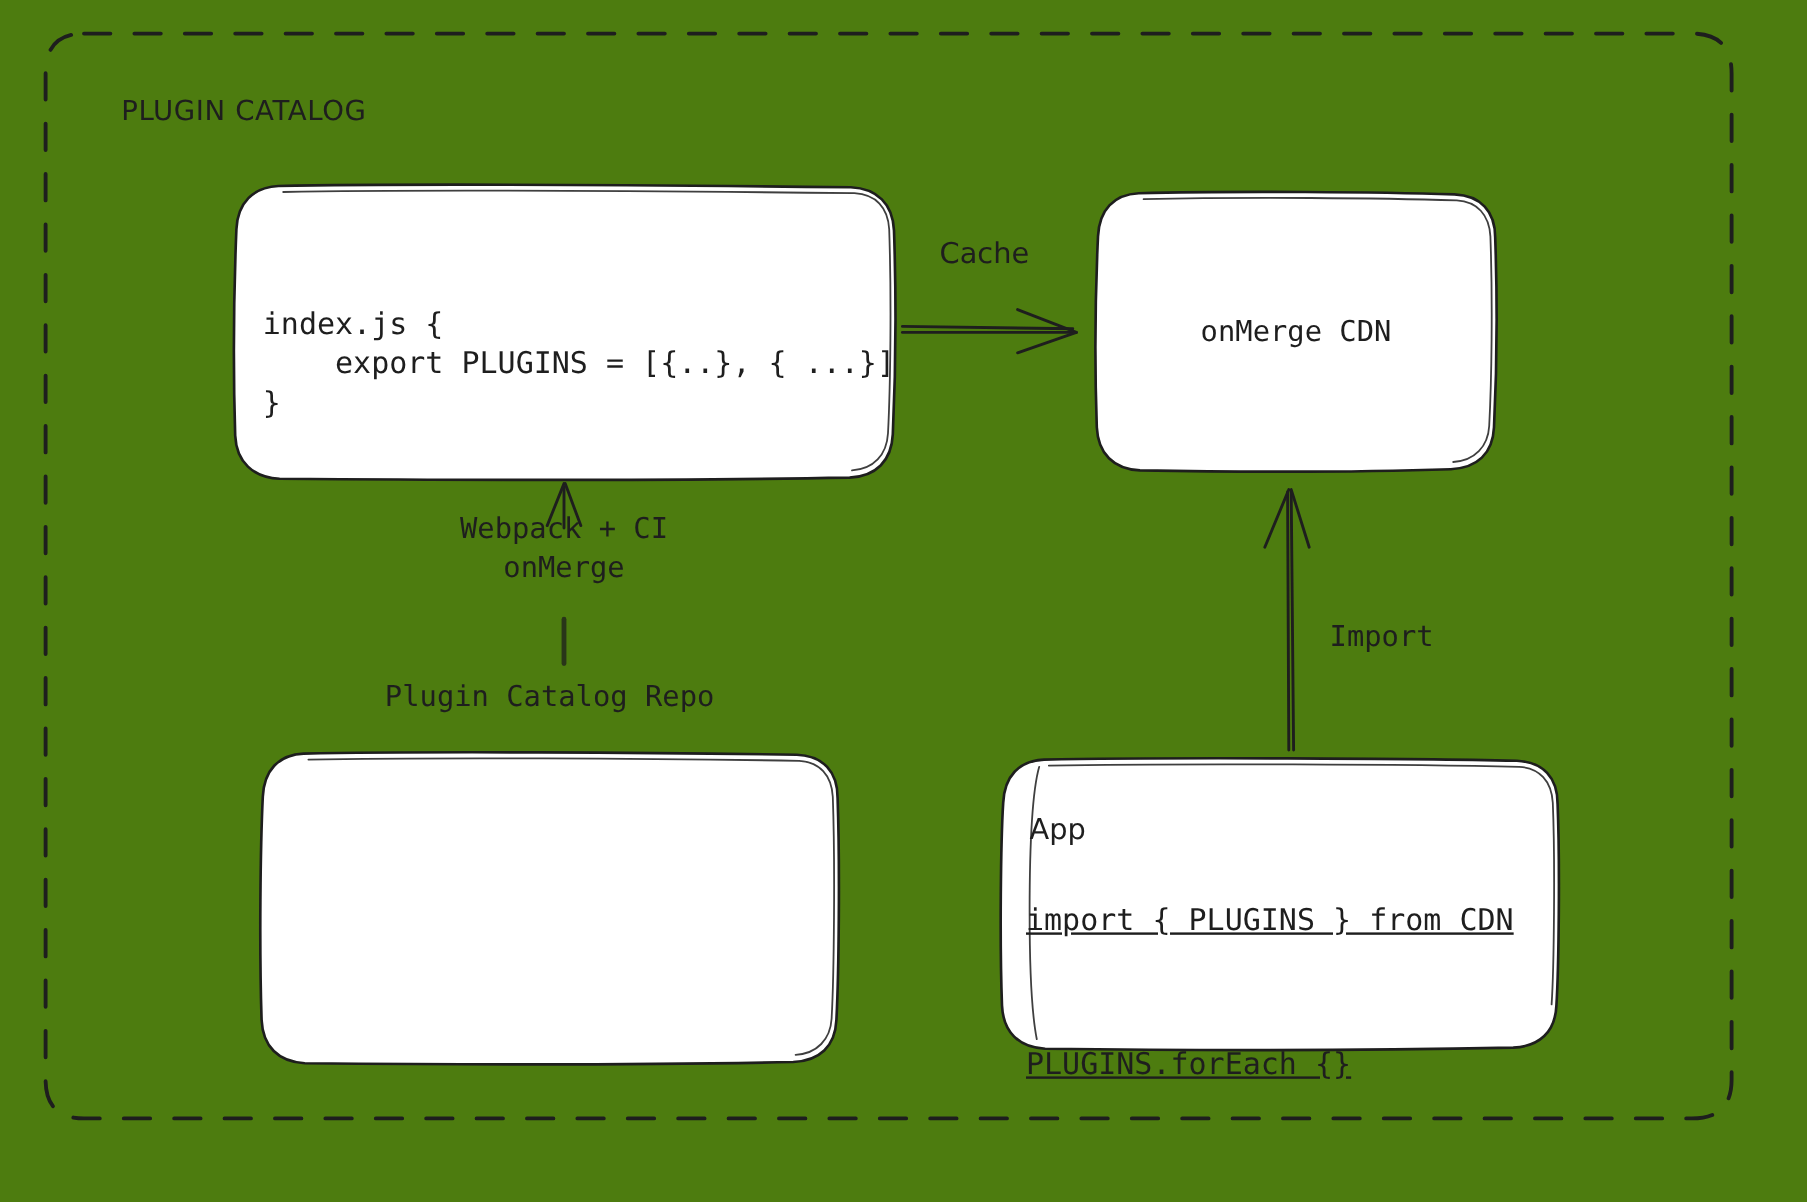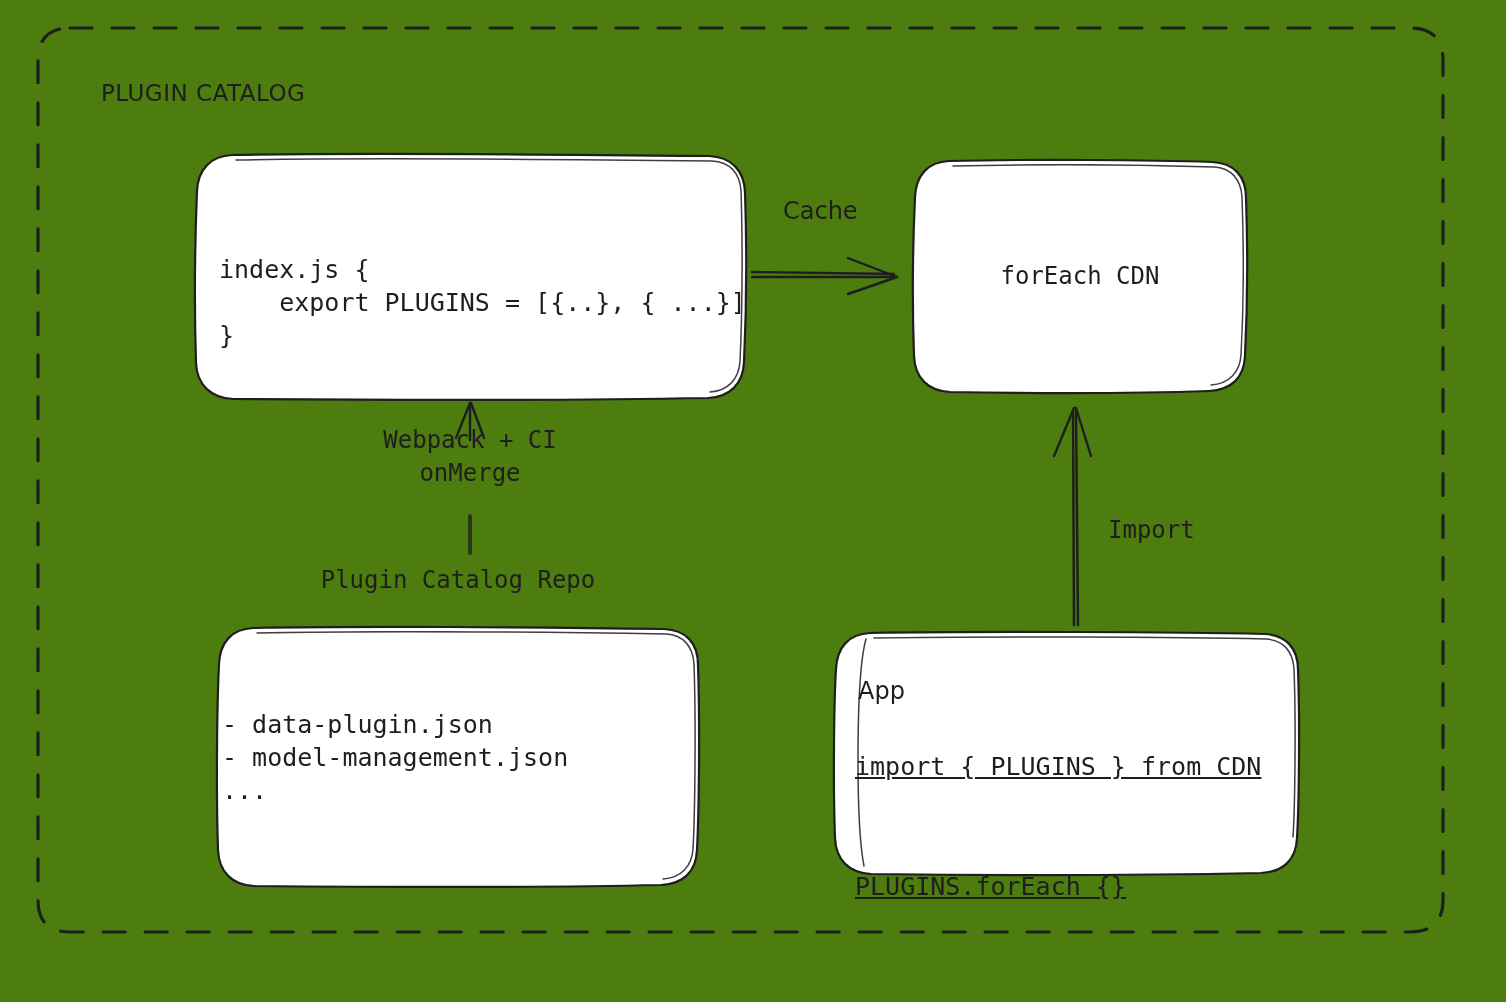--- a/index.html
+++ b/index.html
@@ -240,32 +240,29 @@
     </g>
   </svg>
 
   <div class="lbl sans" id="group-title">PLUGIN CATALOG</div>
 
 
   <div class="lbl mono" id="npm-code">index.js {
     export PLUGINS = [{..}, { ...}]
 }</div>
 
-  <div class="lbl mono" id="cdn-title">forEach CDN</div>
+  <div class="lbl mono" id="cdn-title">onMerge CDN</div>
 
   <div class="lbl sans" id="cache-label">Cache</div>
 
   <div class="lbl mono" id="webpack-label">Webpack + CI
 onMerge</div>
 
   <div class="lbl mono" id="repo-title">Plugin Catalog Repo</div>
 
-  <div class="lbl mono" id="repo-files">- data-plugin.json
-- model-management.json
-...</div>
 
   <div class="lbl sans" id="app-title">App</div>
 
   <div class="lbl mono" id="app-code">import { PLUGINS } from CDN
 
 PLUGINS.forEach {}</div>
 
   <div class="lbl serif-mono" id="import-label">Import</div>
 
 </div>

